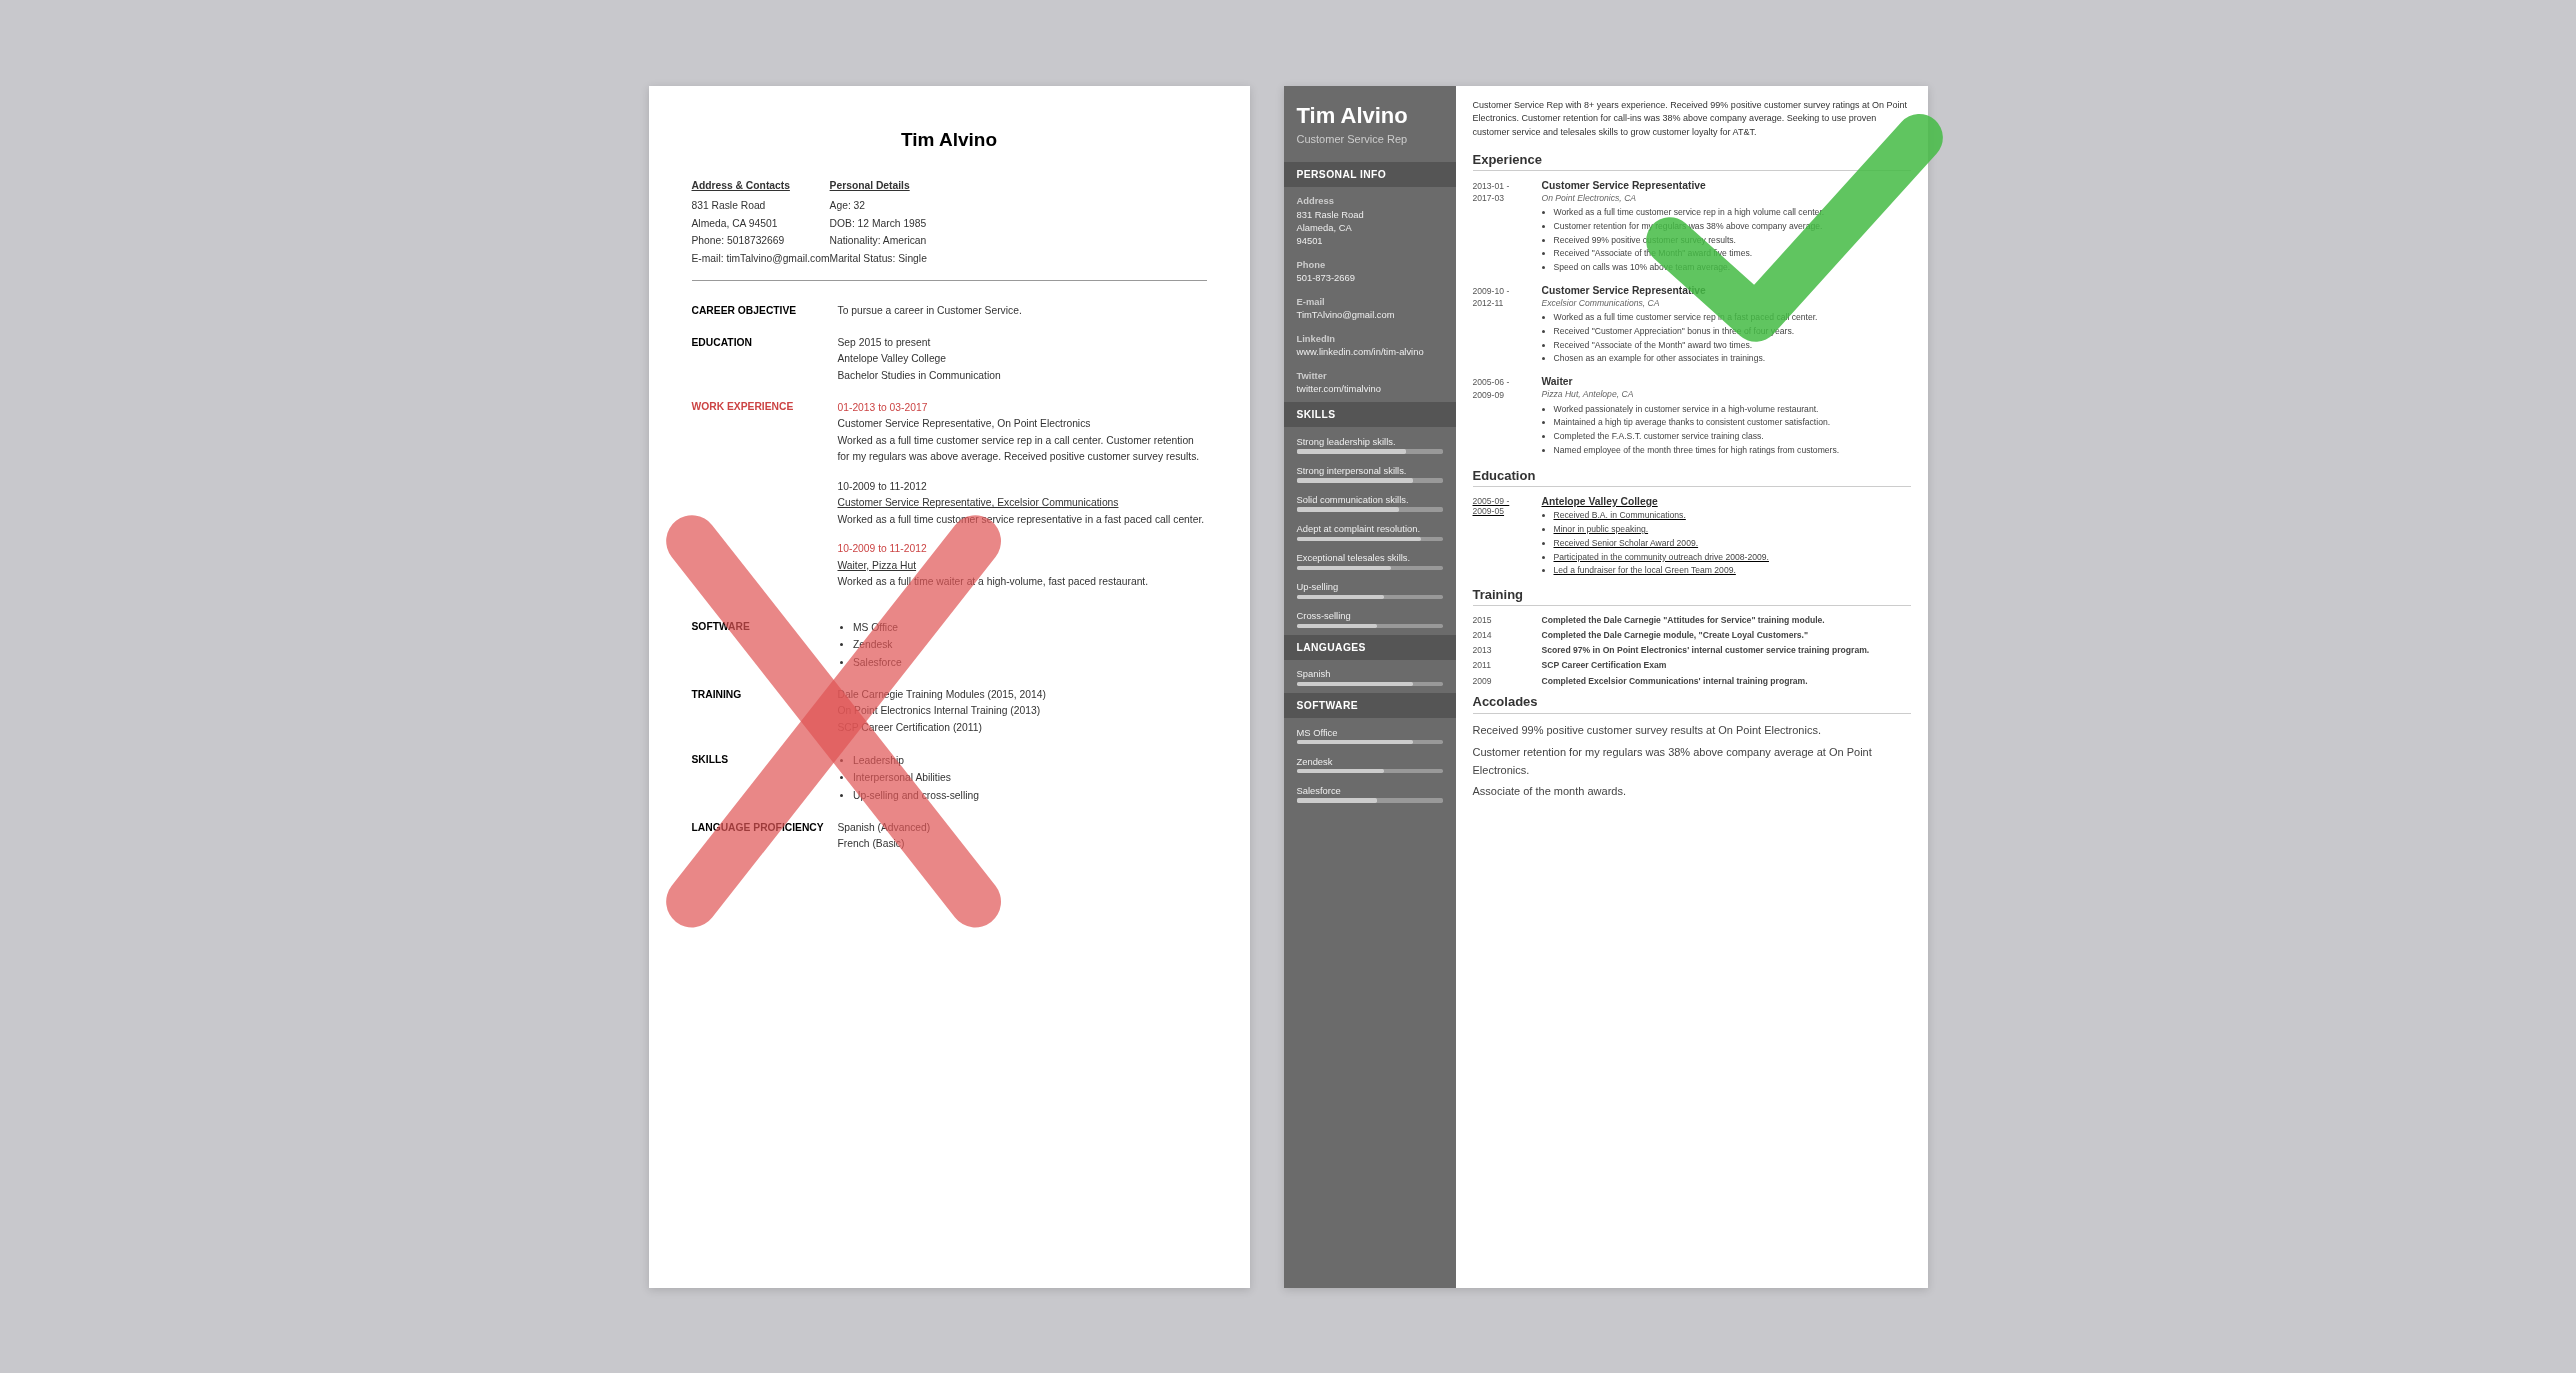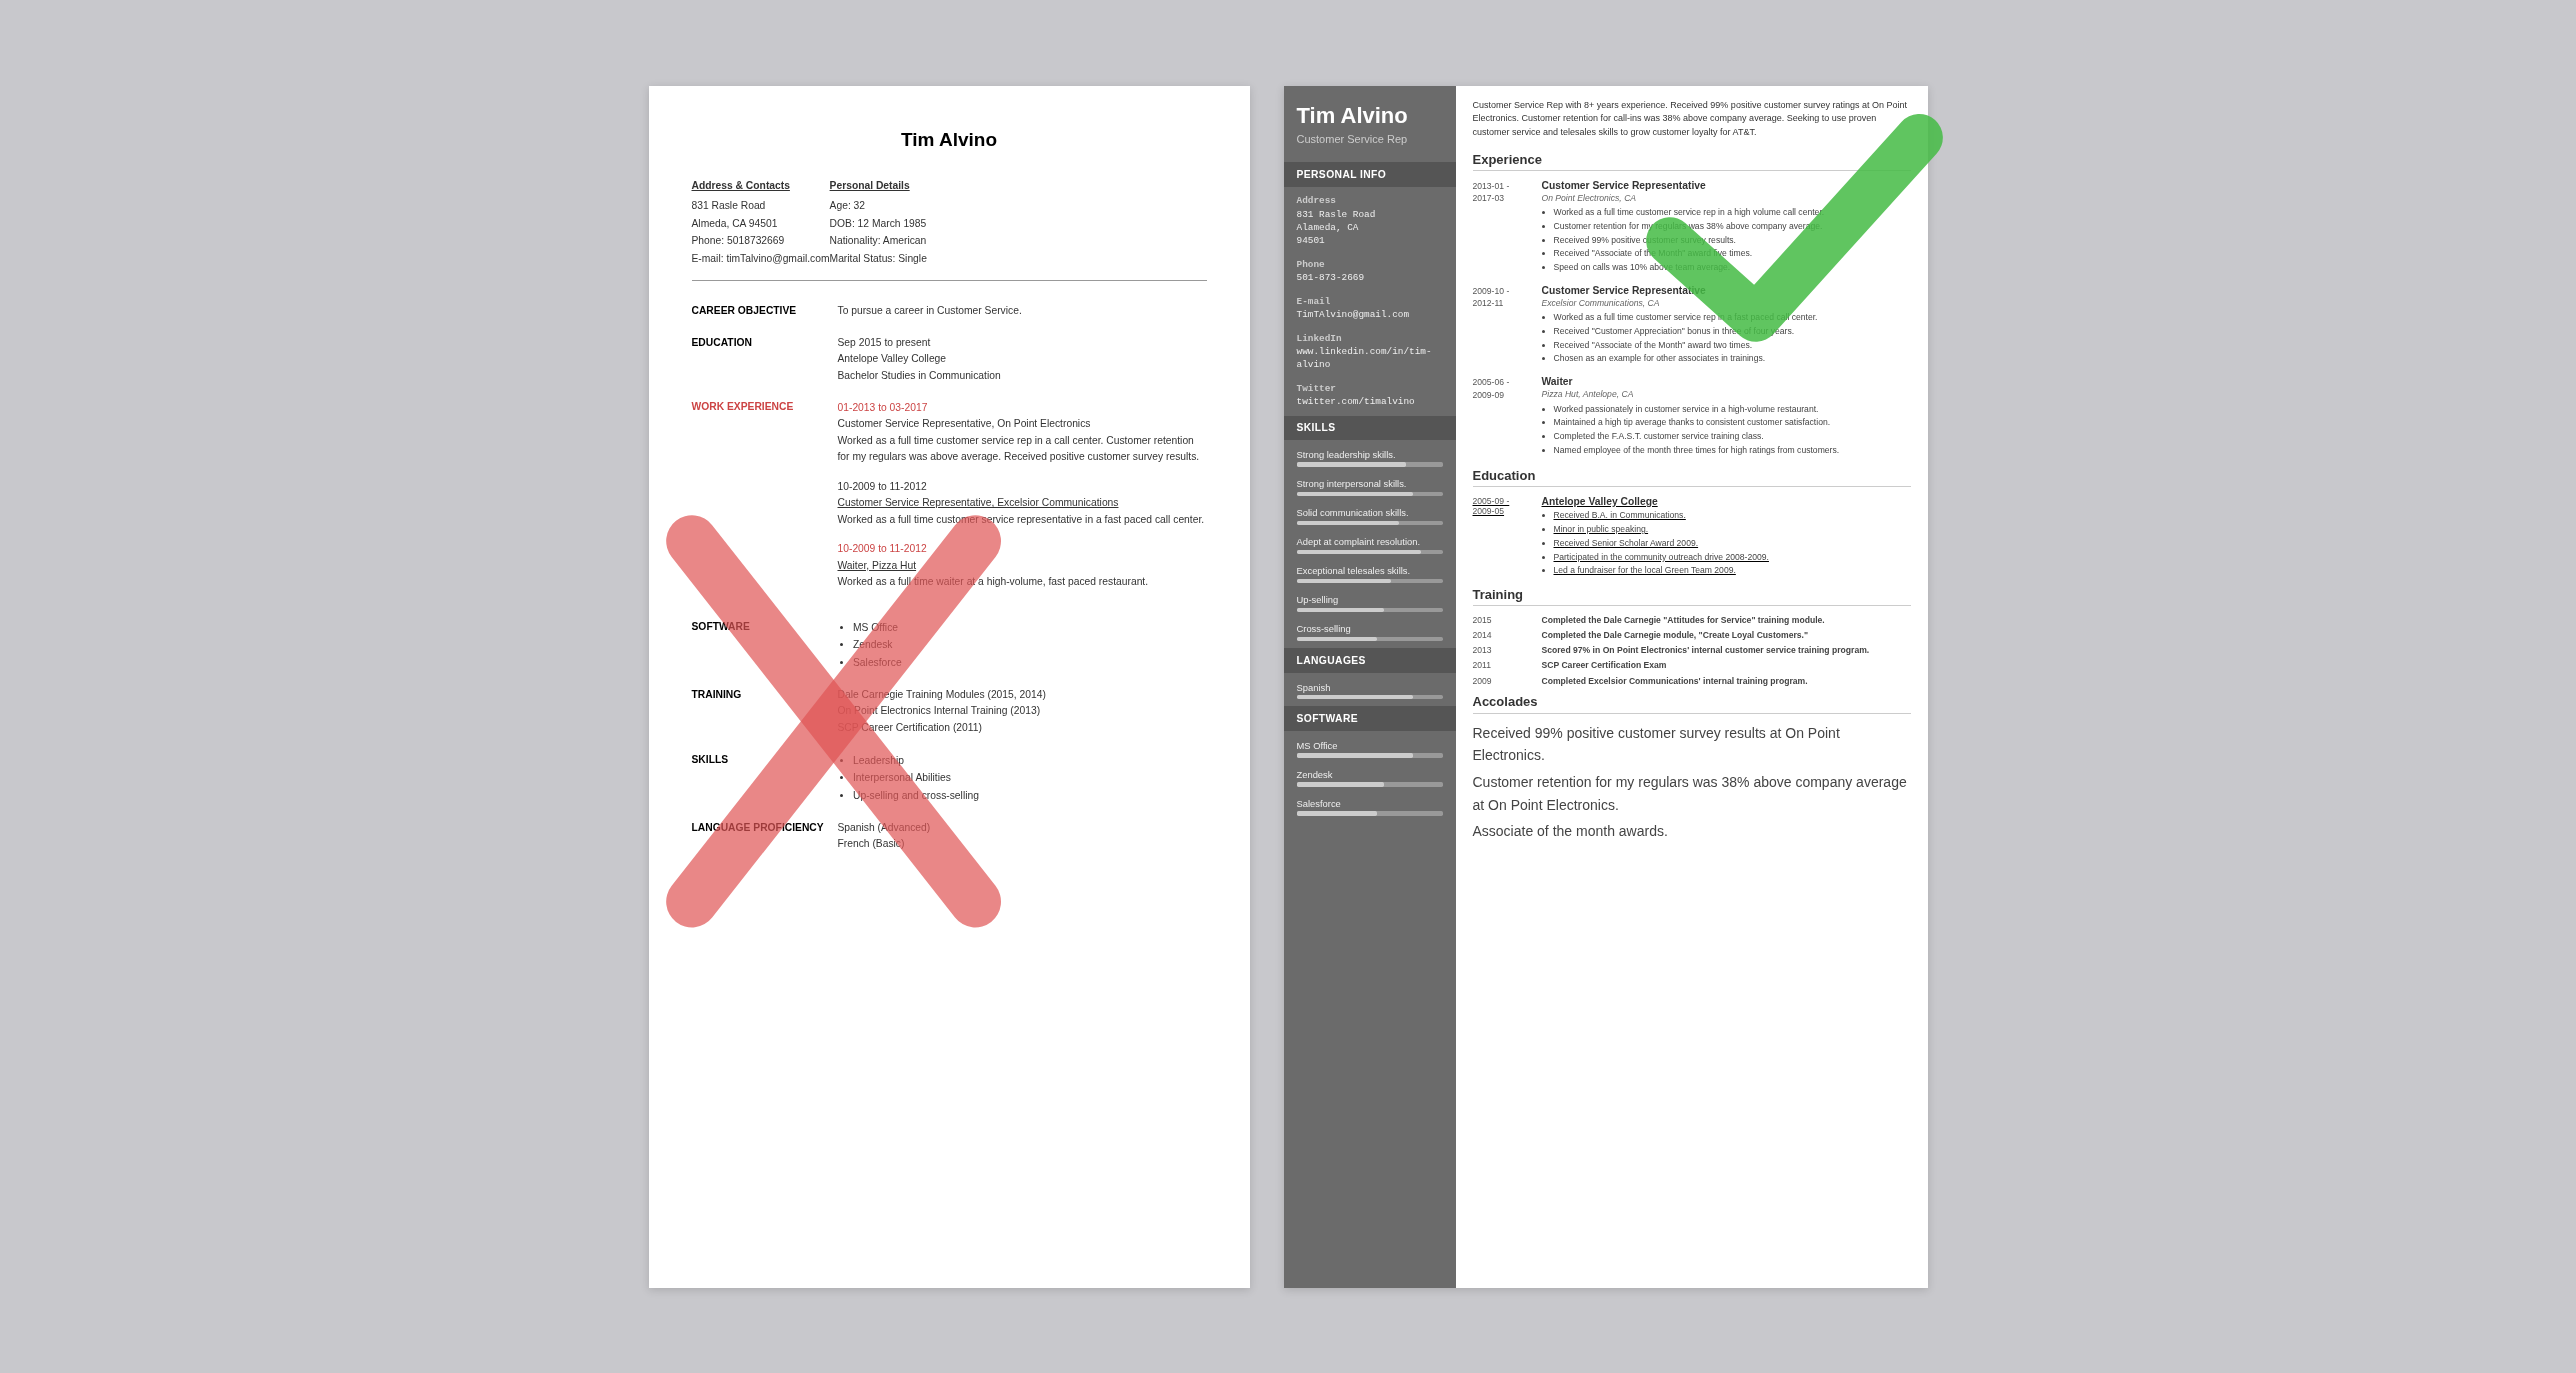--- a/index.html
+++ b/index.html
@@ -147,21 +147,20 @@
       font-size: 10.3px;
       font-weight: bold;
       padding: 6.9px 13px;
       margin-bottom: 4.3px;
       text-transform: uppercase;
       letter-spacing: 0.4px;
     }
 
     .sidebar-field {
       padding: 4.3px 13px 6.9px;
-      font-family: Liberation Mono, monospace;
     }
 
     .sidebar-field-label {
       font-size: 9.4px;
       font-weight: bold;
       color: #ccc;
       margin-bottom: 1.7px;
     }
 
     .sidebar-field-value {
@@ -347,21 +346,21 @@
     }
 
     .training-text {
       flex: 1;
       font-size: 8.6px;
       color: #444;
       font-weight: bold;
     }
 
     .accolade-text {
-      font-size: 14px;
+      font-size: 11px;
       color: #444;
       line-height: 1.6;
       margin-bottom: 4.3px;
     }
   </style>
 </head>
 <body>
 
 <div class="resume-left">
   <h1>Tim Alvino</h1>

